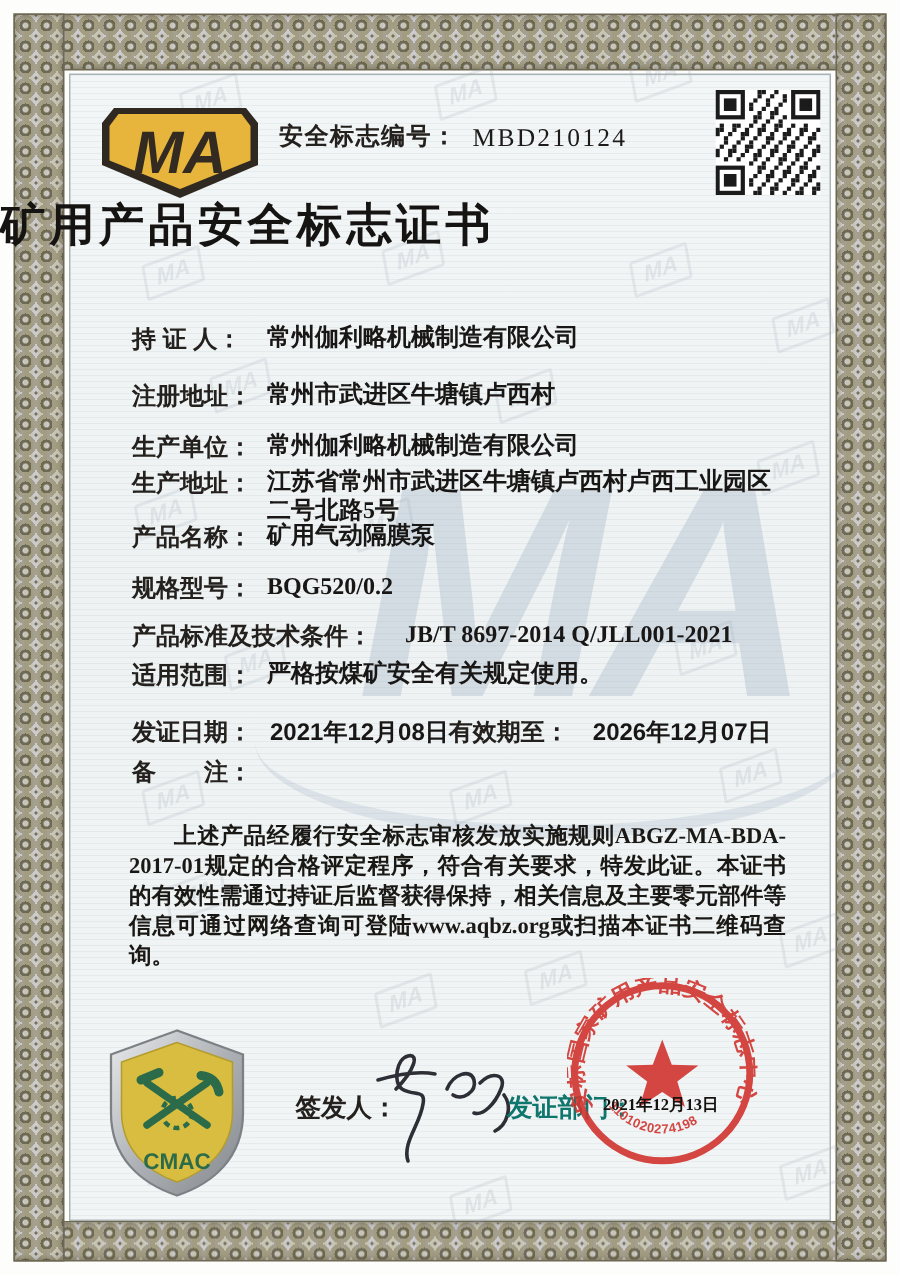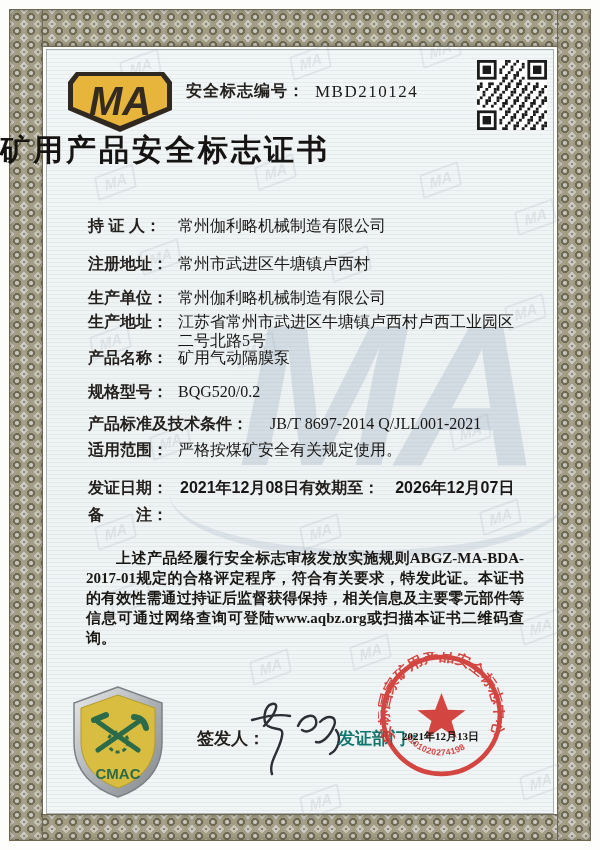--- a/index.html
+++ b/index.html
@@ -40,21 +40,21 @@
   .certno .lbl{font-size:16px;font-weight:bold;color:#23201d;letter-spacing:1px;}
   .certno .val{font-size:17px;font-family:"Liberation Serif",serif;color:#1d1b19;
                margin-left:10px;letter-spacing:1.5px;}
   .qr{position:absolute;z-index:4;left:477px;top:60px;width:70px;height:70px;}
   .title{position:absolute;z-index:4;left:0;top:130px;width:100%;
       font-size:30px;font-weight:900;color:#161412;letter-spacing:3px;
       font-family:"Liberation Serif",serif;}
   
   .row{position:absolute;z-index:4;left:88px;right:76px;display:flex;align-items:flex-start;}
   .row .lbl{flex:none;width:90px;font-size:16px;font-weight:bold;color:#23201d;}
-  .row .val{flex:1;font-size:16px;font-weight:400;color:#191715;
+  .row .val{flex:1;font-size:16px;font-weight:700;color:#191715;
       font-family:"Liberation Serif",serif;line-height:19px;}
   .row.widelbl .lbl{width:182px;}
   .r0{top:216px}.r1{top:254px}.r2{top:288px}.r3{top:312px}
   .r4{top:348px}.r5{top:382px}.r6{top:414px}.r7{top:440px}
   .dates{position:absolute;z-index:4;left:88px;top:478px;display:flex;align-items:baseline;}
   .dates .lbl{font-size:16px;font-weight:bold;color:#23201d;}
   .dates .val{font-size:16px;font-weight:600;color:#191715;font-family:Liberation Sans, sans-serif;}
   .dates .v1{margin-left:12px;}
   .dates .l2{}
   .dates .v2{margin-left:16px;}

